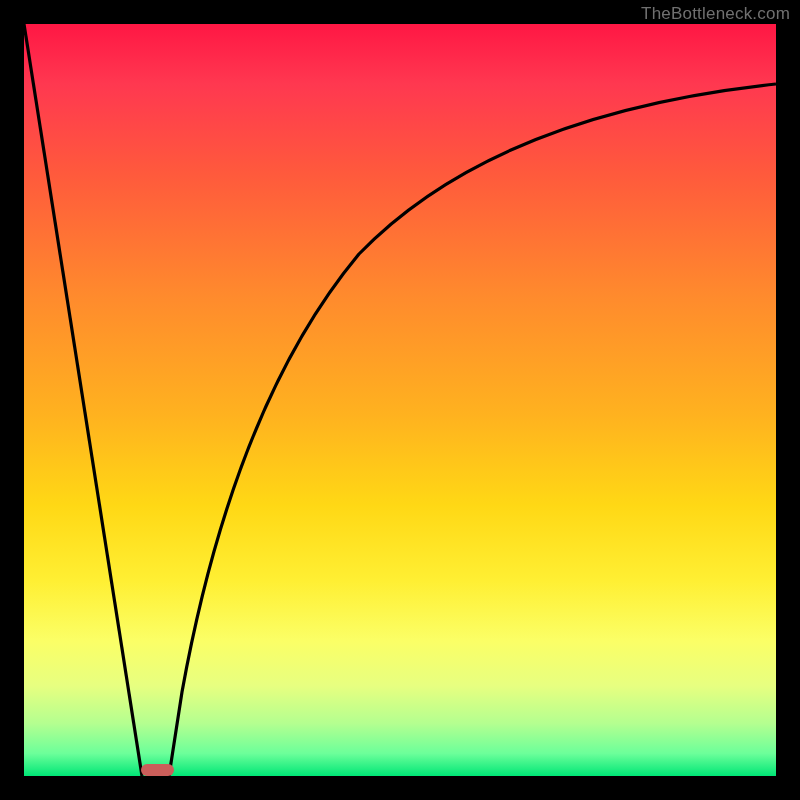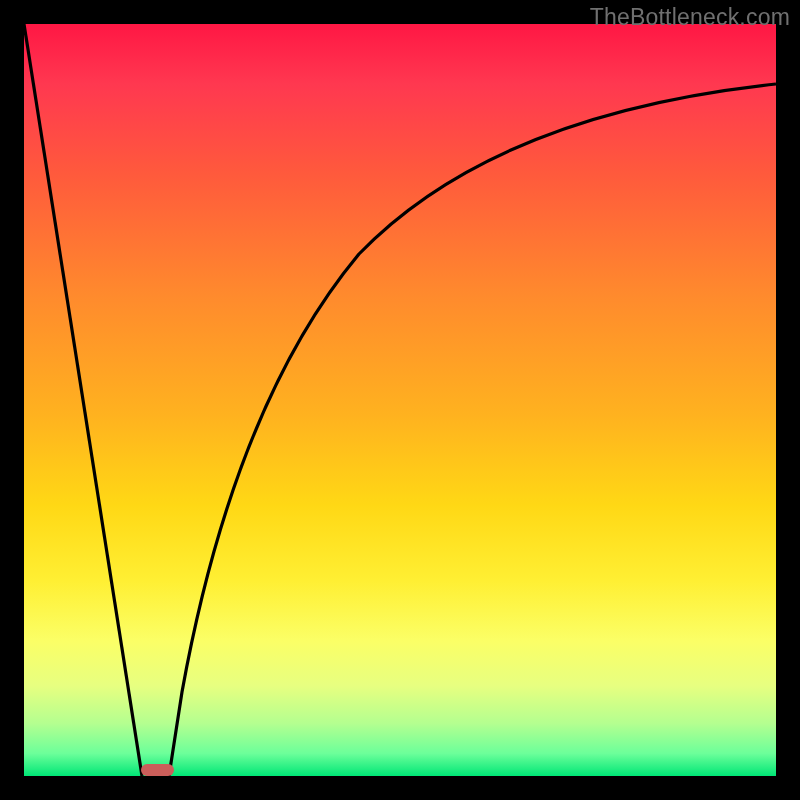--- a/index.html
+++ b/index.html
@@ -37,21 +37,21 @@
       #b4ff90 93%,
       #6cff9a 97%,
       #00e676 100%
     );
   }
   .watermark {
     position: absolute;
     top: 4px;
     right: 10px;
     font-family: Arial, Helvetica, sans-serif;
-    font-size: 23px;
+    font-size: 17px;
     color: #707070;
     letter-spacing: 0.2px;
     user-select: none;
   }
   svg.curves {
     position: absolute;
     left: 0;
     top: 0;
   }
   .pill {

